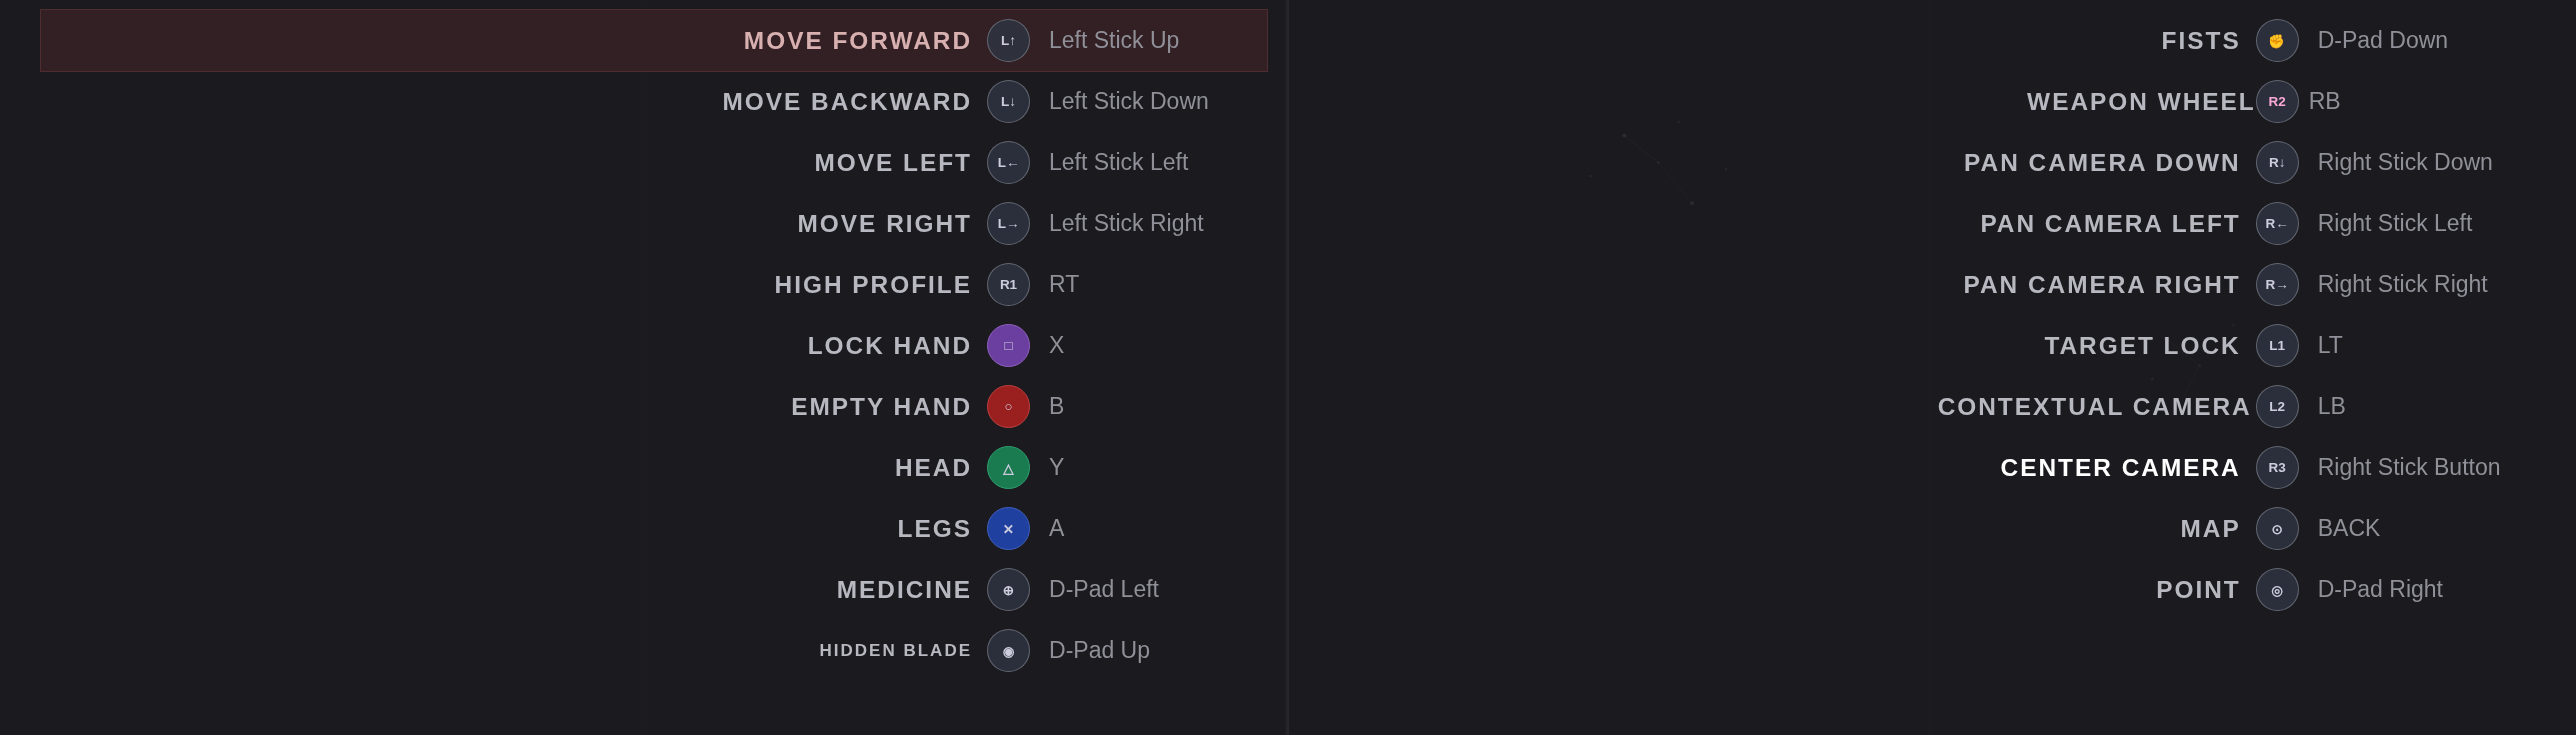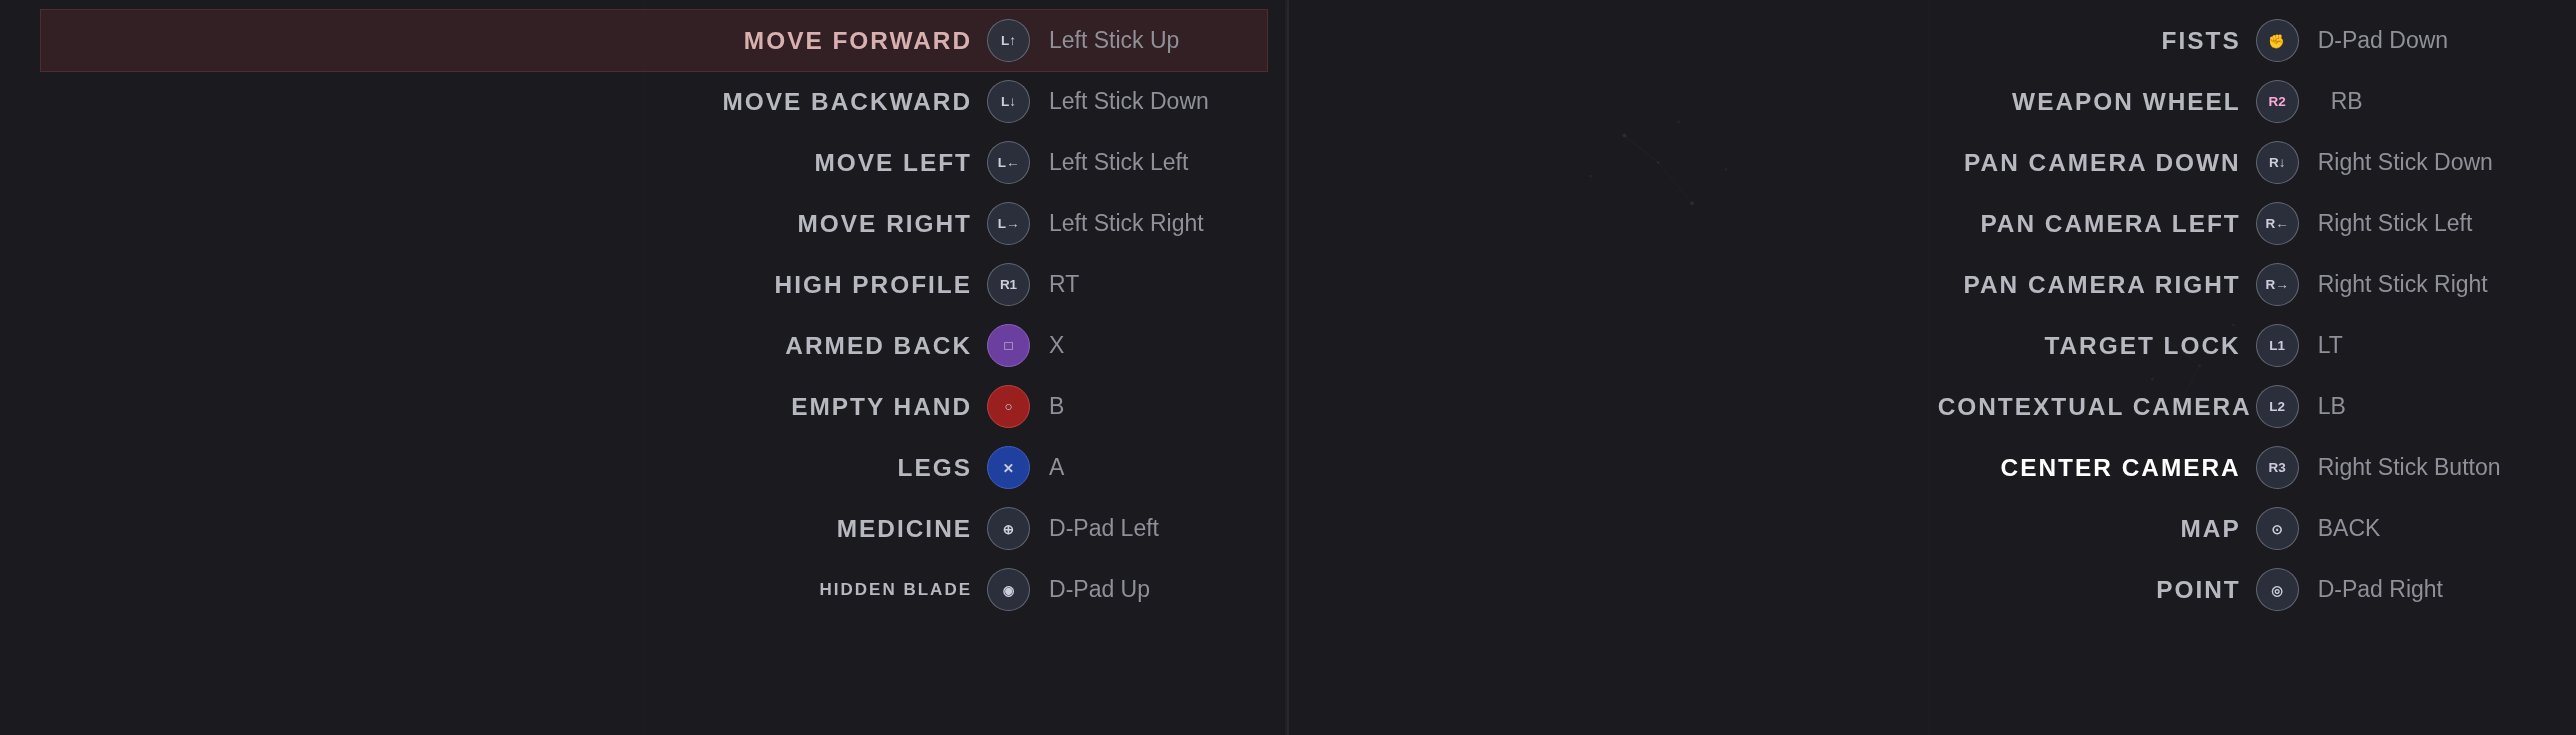--- a/index.html
+++ b/index.html
@@ -195,21 +195,21 @@
     </div>
     <div class="btn-icon" style="width:43px;height:43px;border-radius:50%;display:flex;align-items:center;justify-content:center;font-size:13.5px;font-weight:bold;color:#ccccdd;flex-shrink:0;border:1.4px solid rgba(180,185,195,0.4);background:rgba(45,50,62,0.9);">
       R1
     </div>
     <div class="key-label" style="font-size:23px;color:#909098;padding-left:19px;min-width:237px;">
       RT
     </div>
   </div>
         <div class="binding-entry">
     <div class="action-label" style="font-size:24.4px;font-weight:700;letter-spacing:2px;color:#b8b8c0;text-align:right;flex:1;padding-right:15px;">
-      ARMED BACK
+      LOCK HAND
     </div>
     <div class="btn-icon" style="width:43px;height:43px;border-radius:50%;display:flex;align-items:center;justify-content:center;font-size:13.5px;font-weight:bold;color:#ccccdd;flex-shrink:0;border:1.4px solid #9060c0;background:#6b3fa0;">
       □
     </div>
     <div class="key-label" style="font-size:23px;color:#909098;padding-left:19px;min-width:237px;">
       X
     </div>
   </div>
         <div class="binding-entry">
     <div class="action-label" style="font-size:24.4px;font-weight:700;letter-spacing:2px;color:#b8b8c0;text-align:right;flex:1;padding-right:15px;">
@@ -217,20 +217,31 @@
     </div>
     <div class="btn-icon" style="width:43px;height:43px;border-radius:50%;display:flex;align-items:center;justify-content:center;font-size:13.5px;font-weight:bold;color:#ccccdd;flex-shrink:0;border:1.4px solid #c04040;background:#9a2020;">
       ○
     </div>
     <div class="key-label" style="font-size:23px;color:#909098;padding-left:19px;min-width:237px;">
       B
     </div>
   </div>
         <div class="binding-entry">
     <div class="action-label" style="font-size:24.4px;font-weight:700;letter-spacing:2px;color:#b8b8c0;text-align:right;flex:1;padding-right:15px;">
+      HEAD
+    </div>
+    <div class="btn-icon" style="width:43px;height:43px;border-radius:50%;display:flex;align-items:center;justify-content:center;font-size:13.5px;font-weight:bold;color:#ccccdd;flex-shrink:0;border:1.4px solid #30a070;background:#1a7a50;">
+      △
+    </div>
+    <div class="key-label" style="font-size:23px;color:#909098;padding-left:19px;min-width:237px;">
+      Y
+    </div>
+  </div>
+        <div class="binding-entry">
+    <div class="action-label" style="font-size:24.4px;font-weight:700;letter-spacing:2px;color:#b8b8c0;text-align:right;flex:1;padding-right:15px;">
       LEGS
     </div>
     <div class="btn-icon" style="width:43px;height:43px;border-radius:50%;display:flex;align-items:center;justify-content:center;font-size:13.5px;font-weight:bold;color:#ccccdd;flex-shrink:0;border:1.4px solid #4060c0;background:#2040a0;">
       ✕
     </div>
     <div class="key-label" style="font-size:23px;color:#909098;padding-left:19px;min-width:237px;">
       A
     </div>
   </div>
         <div class="binding-entry">
@@ -267,27 +278,27 @@
       FISTS
     </div>
     <div style="width:43px;height:43px;border-radius:50%;display:flex;align-items:center;justify-content:center;font-size:13.5px;font-weight:bold;color:#ccccdd;flex-shrink:0;border:1.4px solid rgba(180,185,195,0.4);background:rgba(45,50,62,0.9);">
       ✊
     </div>
     <div style="font-size:23px;color:#909098;padding-left:19px;min-width:257px;">
       D-Pad Down
     </div>
   </div>
         <div class="binding-entry" style="display: flex; align-items: center; height: 61px;">
-    <div style="font-size:24.4px;font-weight:700;letter-spacing:2px;color:#b8b8c0;text-align:right;flex:1;padding-right:15px;">
+    <div style="font-size:24.4px;font-weight:700;letter-spacing:2px;color:#b8b8c0;text-align:right;flex:1;padding-right:0;">
       WEAPON WHEEL
     </div>
     <div style="width:43px;height:43px;border-radius:50%;display:flex;align-items:center;justify-content:center;font-size:13.5px;font-weight:bold;color:#f9a8d4;flex-shrink:0;border:1.4px solid rgba(180,185,195,0.4);background:rgba(45,50,62,0.9);">
       R2
     </div>
-    <div style="font-size:23px;color:#909098;padding-left:32px;min-width:257px;">
+    <div style="font-size:23px;color:#909098;padding-left:10px;min-width:257px;">
       RB
     </div>
   </div>
         <div class="binding-entry" style="display: flex; align-items: center; height: 61px;">
     <div style="font-size:24.4px;font-weight:700;letter-spacing:2px;color:#b8b8c0;text-align:right;flex:1;padding-right:15px;">
       PAN CAMERA DOWN
     </div>
     <div style="width:43px;height:43px;border-radius:50%;display:flex;align-items:center;justify-content:center;font-size:13.5px;font-weight:bold;color:#ccccdd;flex-shrink:0;border:1.4px solid rgba(180,185,195,0.4);background:rgba(45,50,62,0.9);">
       R↓
     </div>

